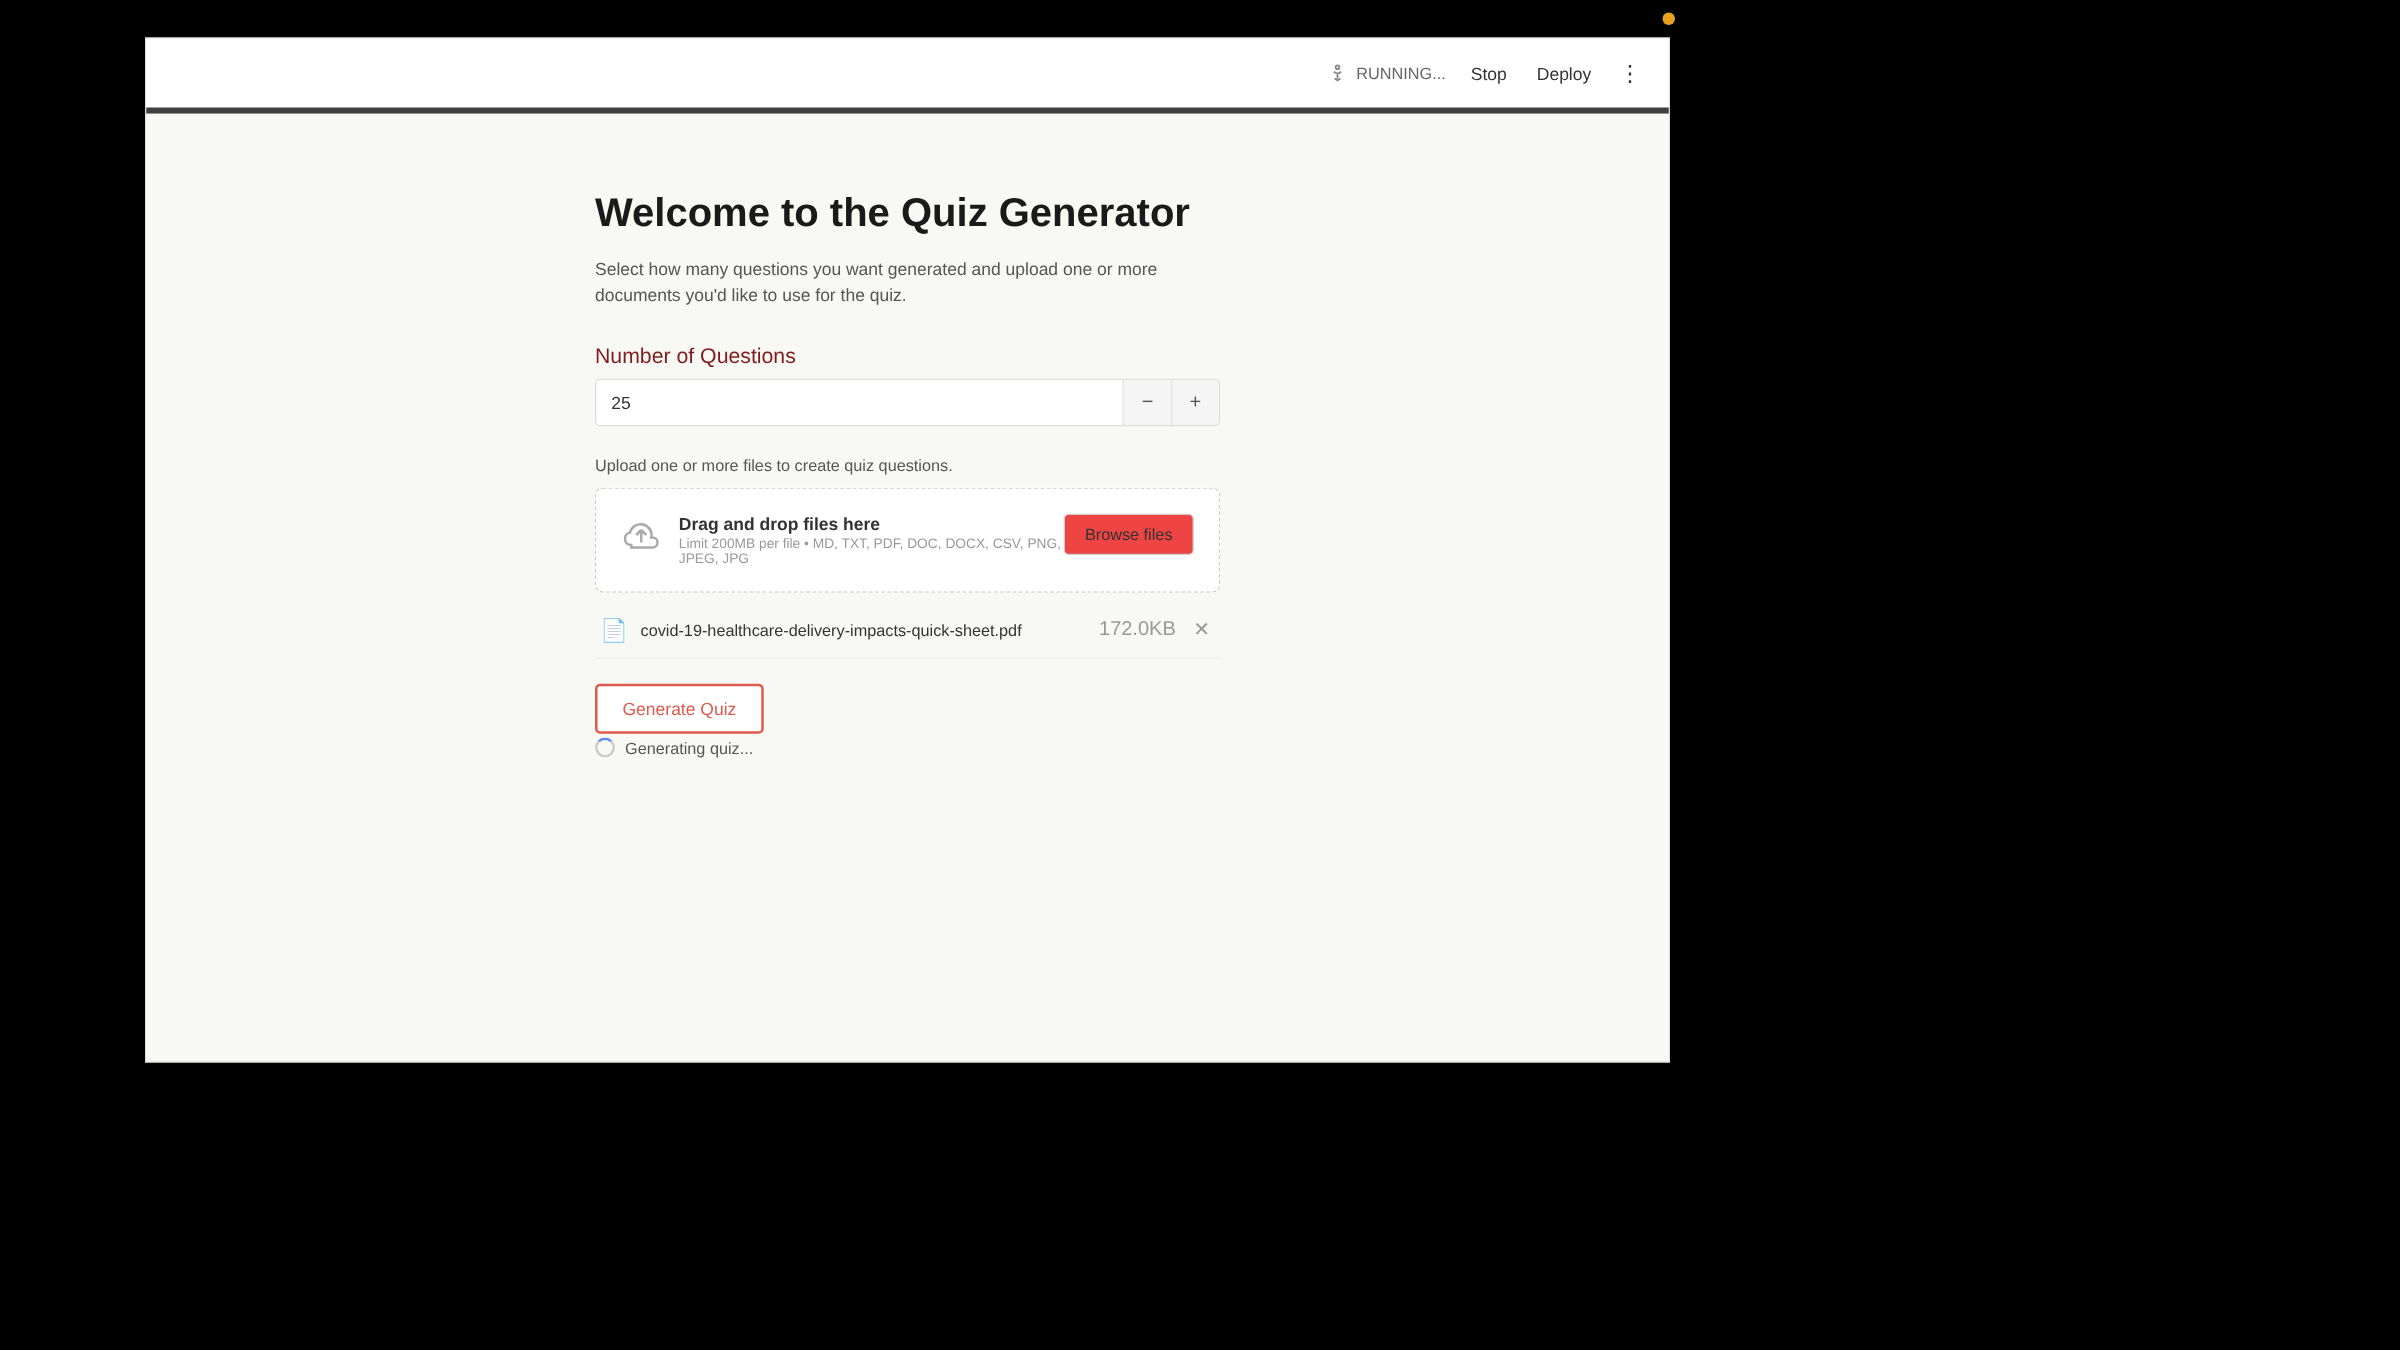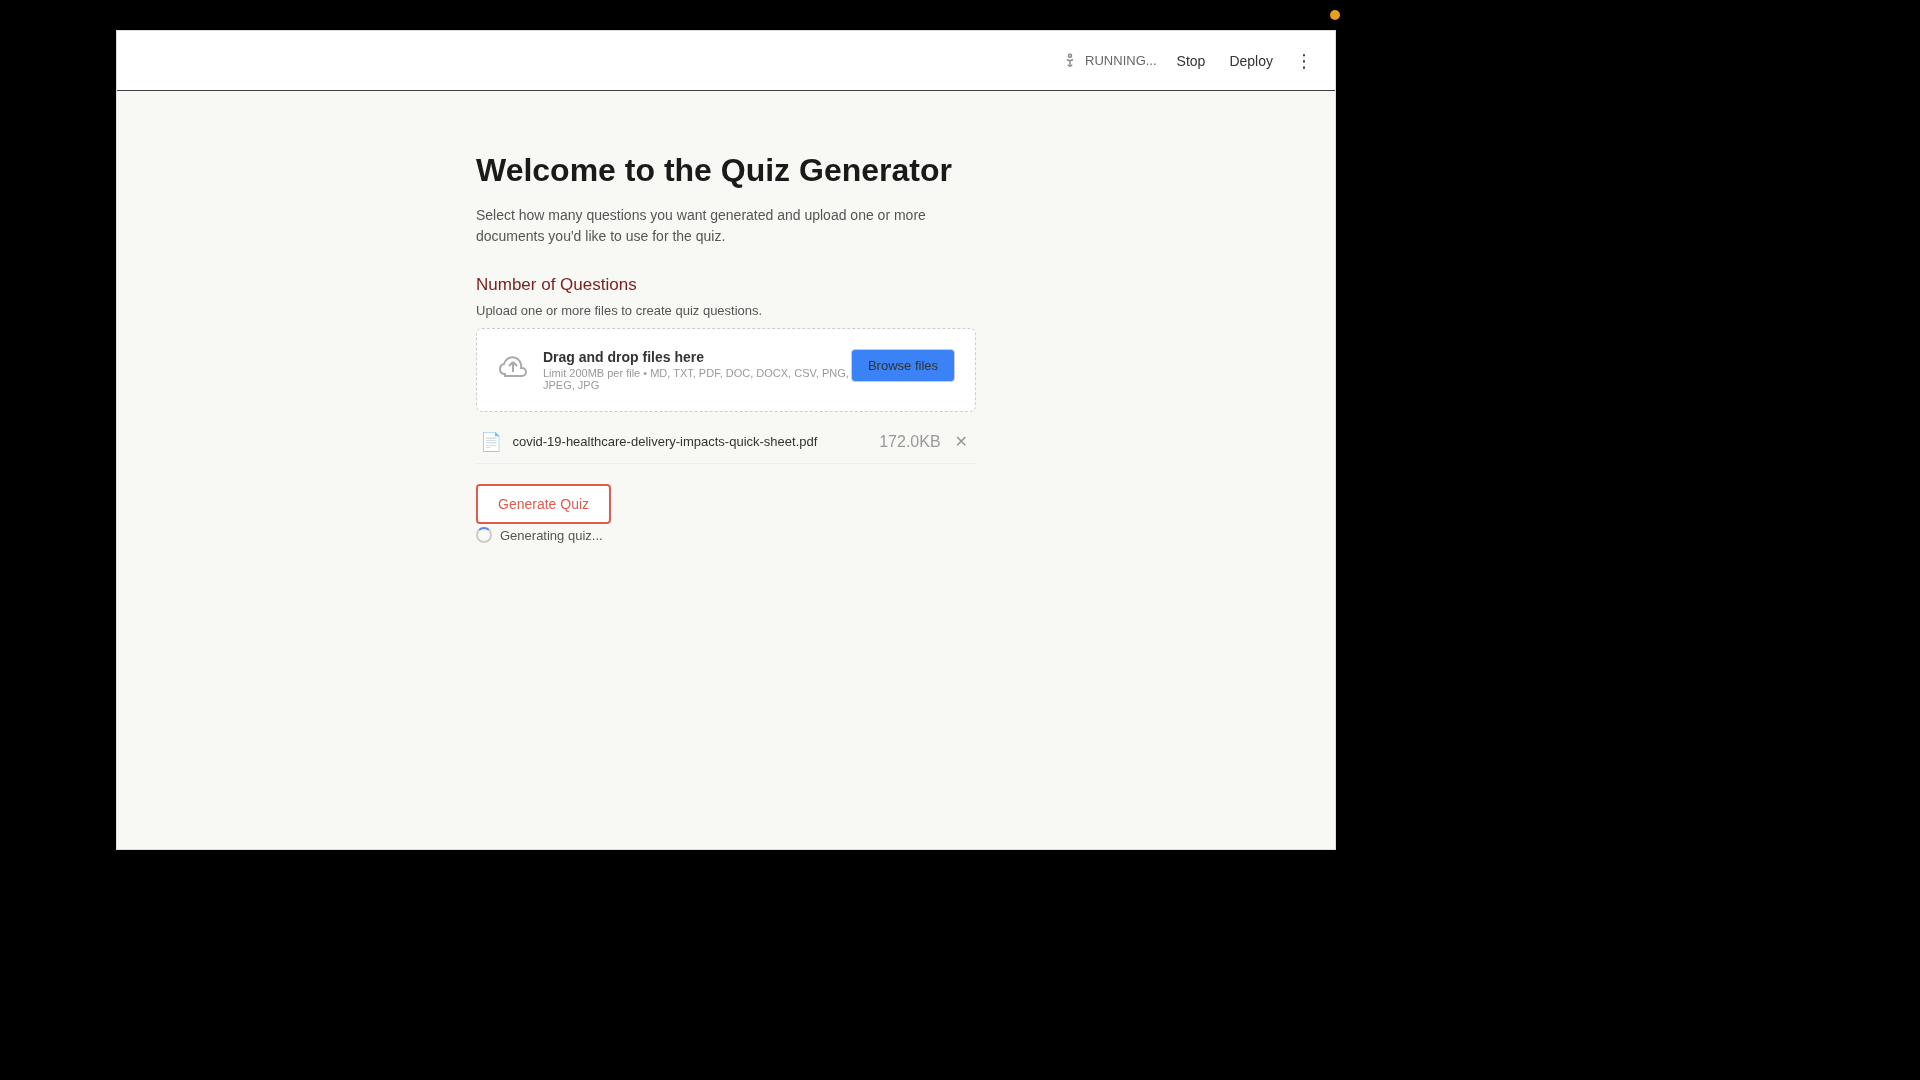--- a/index.html
+++ b/index.html
@@ -25,21 +25,21 @@
       background: #f8f8f4;
       border: 1px solid #ddd;
       box-shadow: 0 4px 20px rgba(0,0,0,0.3);
       display: flex;
       flex-direction: column;
     }
 
     .top-bar {
       height: 60px;
       background: #fff;
-      border-bottom: 1px solid #404040;
+      border-bottom: 5px solid #404040;
       display: flex;
       align-items: center;
       justify-content: flex-end;
       padding: 0 16px;
       gap: 8px;
       flex-shrink: 0;
     }
 
     .running-indicator {
       display: flex;
@@ -194,21 +194,21 @@
       color: #333;
       margin-bottom: 2px;
     }
 
     .drop-zone-text p {
       font-size: 11px;
       color: #999;
     }
 
     .browse-btn {
-      background: #3b82f6;
+      background: #ef4444;
       border: 1px solid #ccc;
       border-radius: 4px;
       padding: 8px 16px;
       font-size: 13px;
       cursor: pointer;
       color: #333;
       white-space: nowrap;
     }
 
     .file-item {
@@ -311,20 +311,27 @@
   </div>
 
   <div class="content-area">
     <div class="main-content">
 
       <h1 class="page-title">Welcome to the Quiz Generator</h1>
       <p class="page-subtitle">Select how many questions you want generated and upload one or more documents you'd like to use for the quiz.</p>
 
       <div class="section-label">Number of Questions</div>
 
+      <div class="number-input-wrapper">
+        <input class="number-input" type="text" value="25" style="">
+        <div class="stepper-btns">
+          <button class="stepper-btn">−</button>
+          <button class="stepper-btn">+</button>
+        </div>
+      </div>
 
       <p class="upload-label">Upload one or more files to create quiz questions.</p>
 
       <div class="drop-zone">
         <div class="drop-zone-left">
           <div class="upload-icon-wrapper">
             <svg width="32" height="32" viewBox="0 0 32 32" fill="none" stroke="#aaa" stroke-width="2">
               <path d="M16 20V10M16 10l-4 4M16 10l4 4"></path>
               <path d="M8 22c-3 0-5-2-5-5a5 5 0 014-4.9A7 7 0 1124 16h1a4 4 0 010 8H8z" fill="none"></path>
             </svg>

